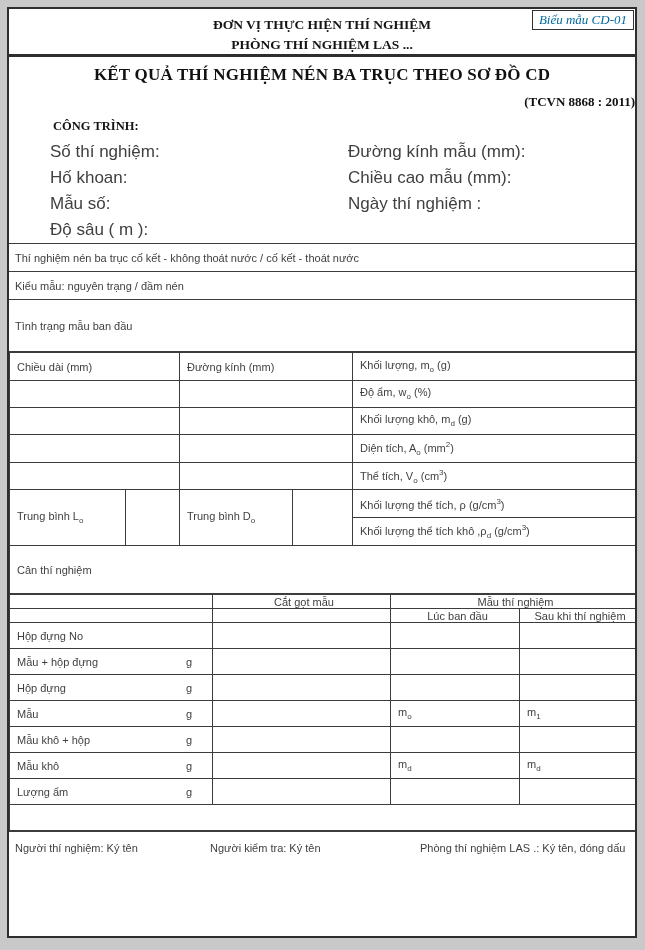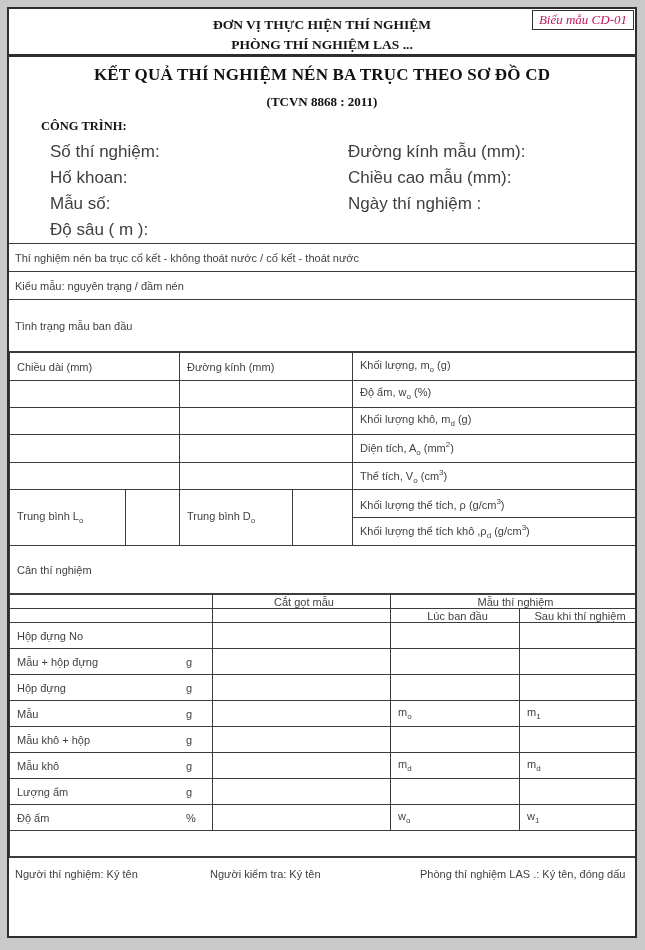--- a/index.html
+++ b/index.html
@@ -18,28 +18,28 @@
   .band {
     height: 48px; border-bottom: 3px solid #2e2e2e; position: relative;
     text-align: center; font-family: "Liberation Serif", serif;
     font-weight: bold; color: #141414; font-size: 13.5px; padding-top: 6px;
   }
   .band .line { line-height: 20px; }
   .code-box {
     position: absolute; top: 1px; right: 1px;
     border: 1px solid #333; padding: 1px 6px;
     font-family: "Liberation Serif", serif; font-style: italic;
-    font-weight: normal; font-size: 13px; color: #be185d; background: #fff;
+    font-weight: normal; font-size: 13px; color: #0369a1; background: #fff;
   }
   
   .title-block { height: 56px; text-align: center; font-family: "Liberation Serif", serif; color: #111; }
   .title { font-size: 17px; font-weight: bold; padding-top: 8px; letter-spacing: 0.2px; }
-  .subtitle { font-size: 13px; font-weight: bold; padding-top: 9px; }
+  .subtitle { font-size: 13px; font-weight: bold; padding-top: 9px; text-align: right; }
   .project {
-    height: 26px; padding-left: 32px; display: flex; align-items: center;
+    height: 26px; padding-left: 44px; display: flex; align-items: center;
     font-family: "Liberation Serif", serif; font-weight: bold; font-size: 12.5px; color: #141414;
   }
   
   .info { height: 104px; position: relative; font-size: 17px; }
   .info-col { position: absolute; top: 0; }
   .info-left { left: 41px; }
   .info-right { left: 339px; }
   .info-row { height: 26px; display: flex; align-items: center; }
   
   .cond { border-bottom: 1px solid #3c3c3c; display: flex; align-items: center; padding-left: 6px; font-size: 11px; }
@@ -228,29 +228,20 @@
       </tr>
       <tr>
         <td class="h26 label-cell">
           <span>Lượng ẩm</span>
           <span class="unit">g</span>
         </td>
         <td class="h26"></td>
         <td class="h26 val"></td>
         <td class="h26 val"></td>
       </tr>
-      <tr>
-        <td class="h26 label-cell">
-          <span>Độ ẩm</span>
-          <span class="unit">%</span>
-        </td>
-        <td class="h26"></td>
-        <td class="h26 val">w<sub>o</sub></td>
-        <td class="h26 val">w<sub>1</sub></td>
-      </tr>
 
       <tr>
         <td colspan="4" class="h26"></td>
       </tr>
     </tbody>
       </table>
 
     <div class="footer">
       <span class="sig-1">Người thí nghiệm:  Ký tên</span>
       <span class="sig-2">Người kiểm tra:  Ký tên</span>

